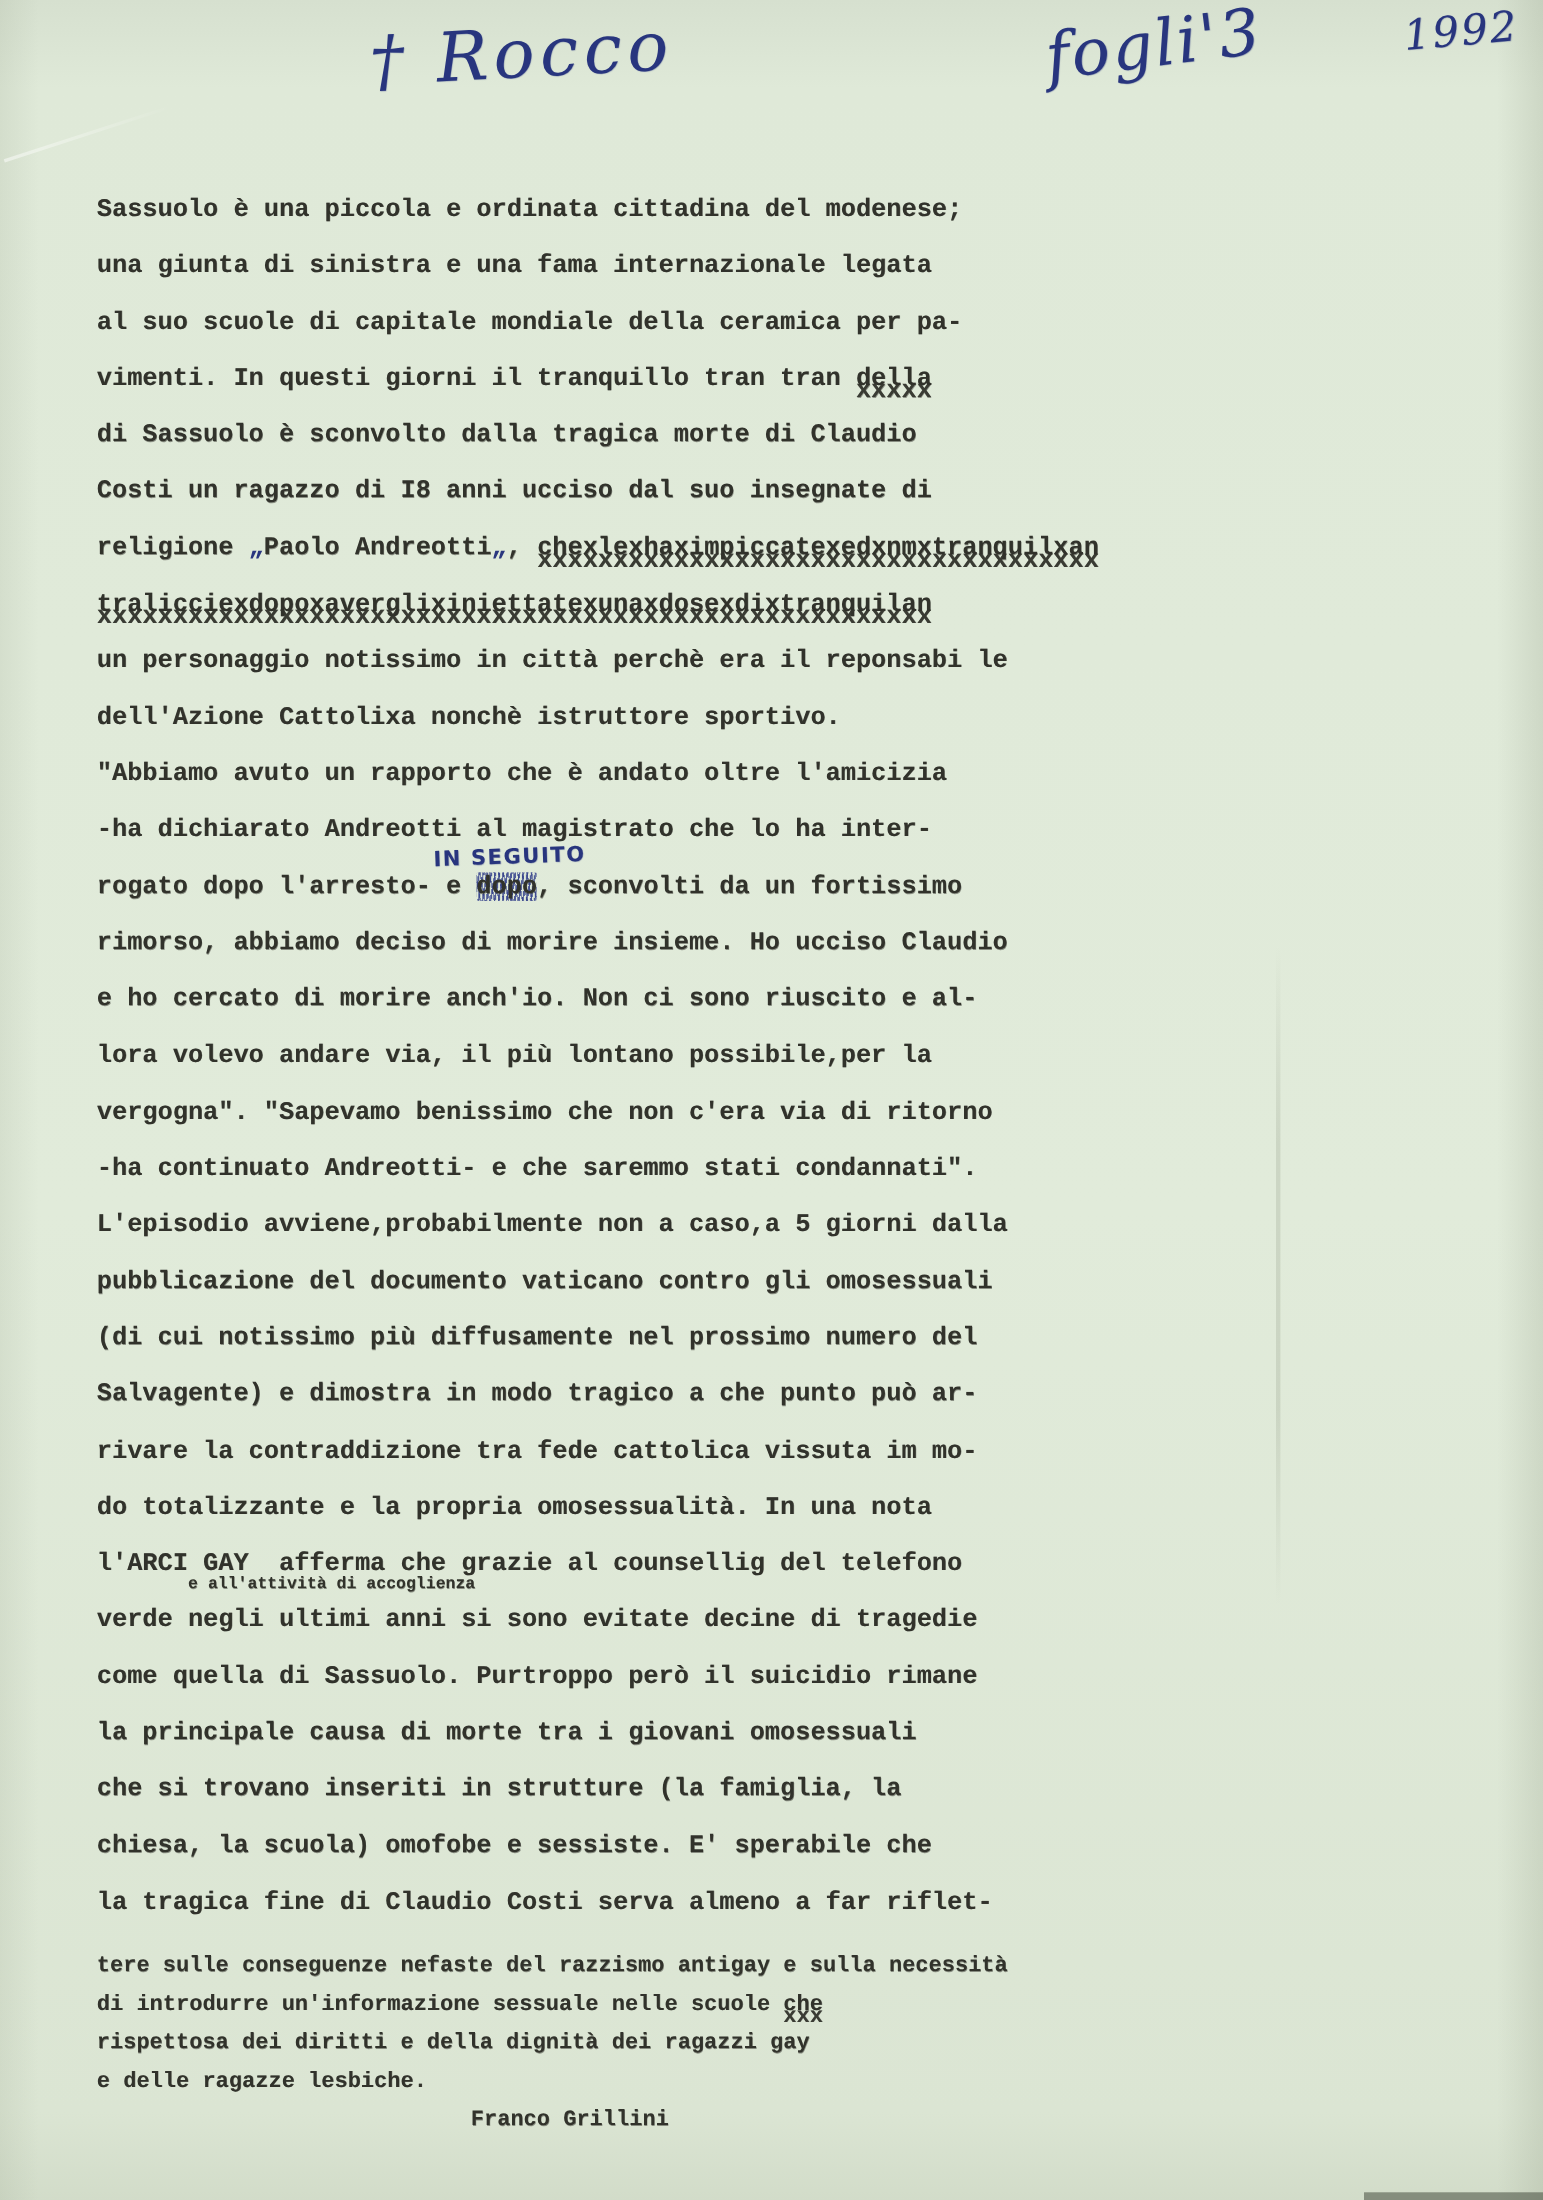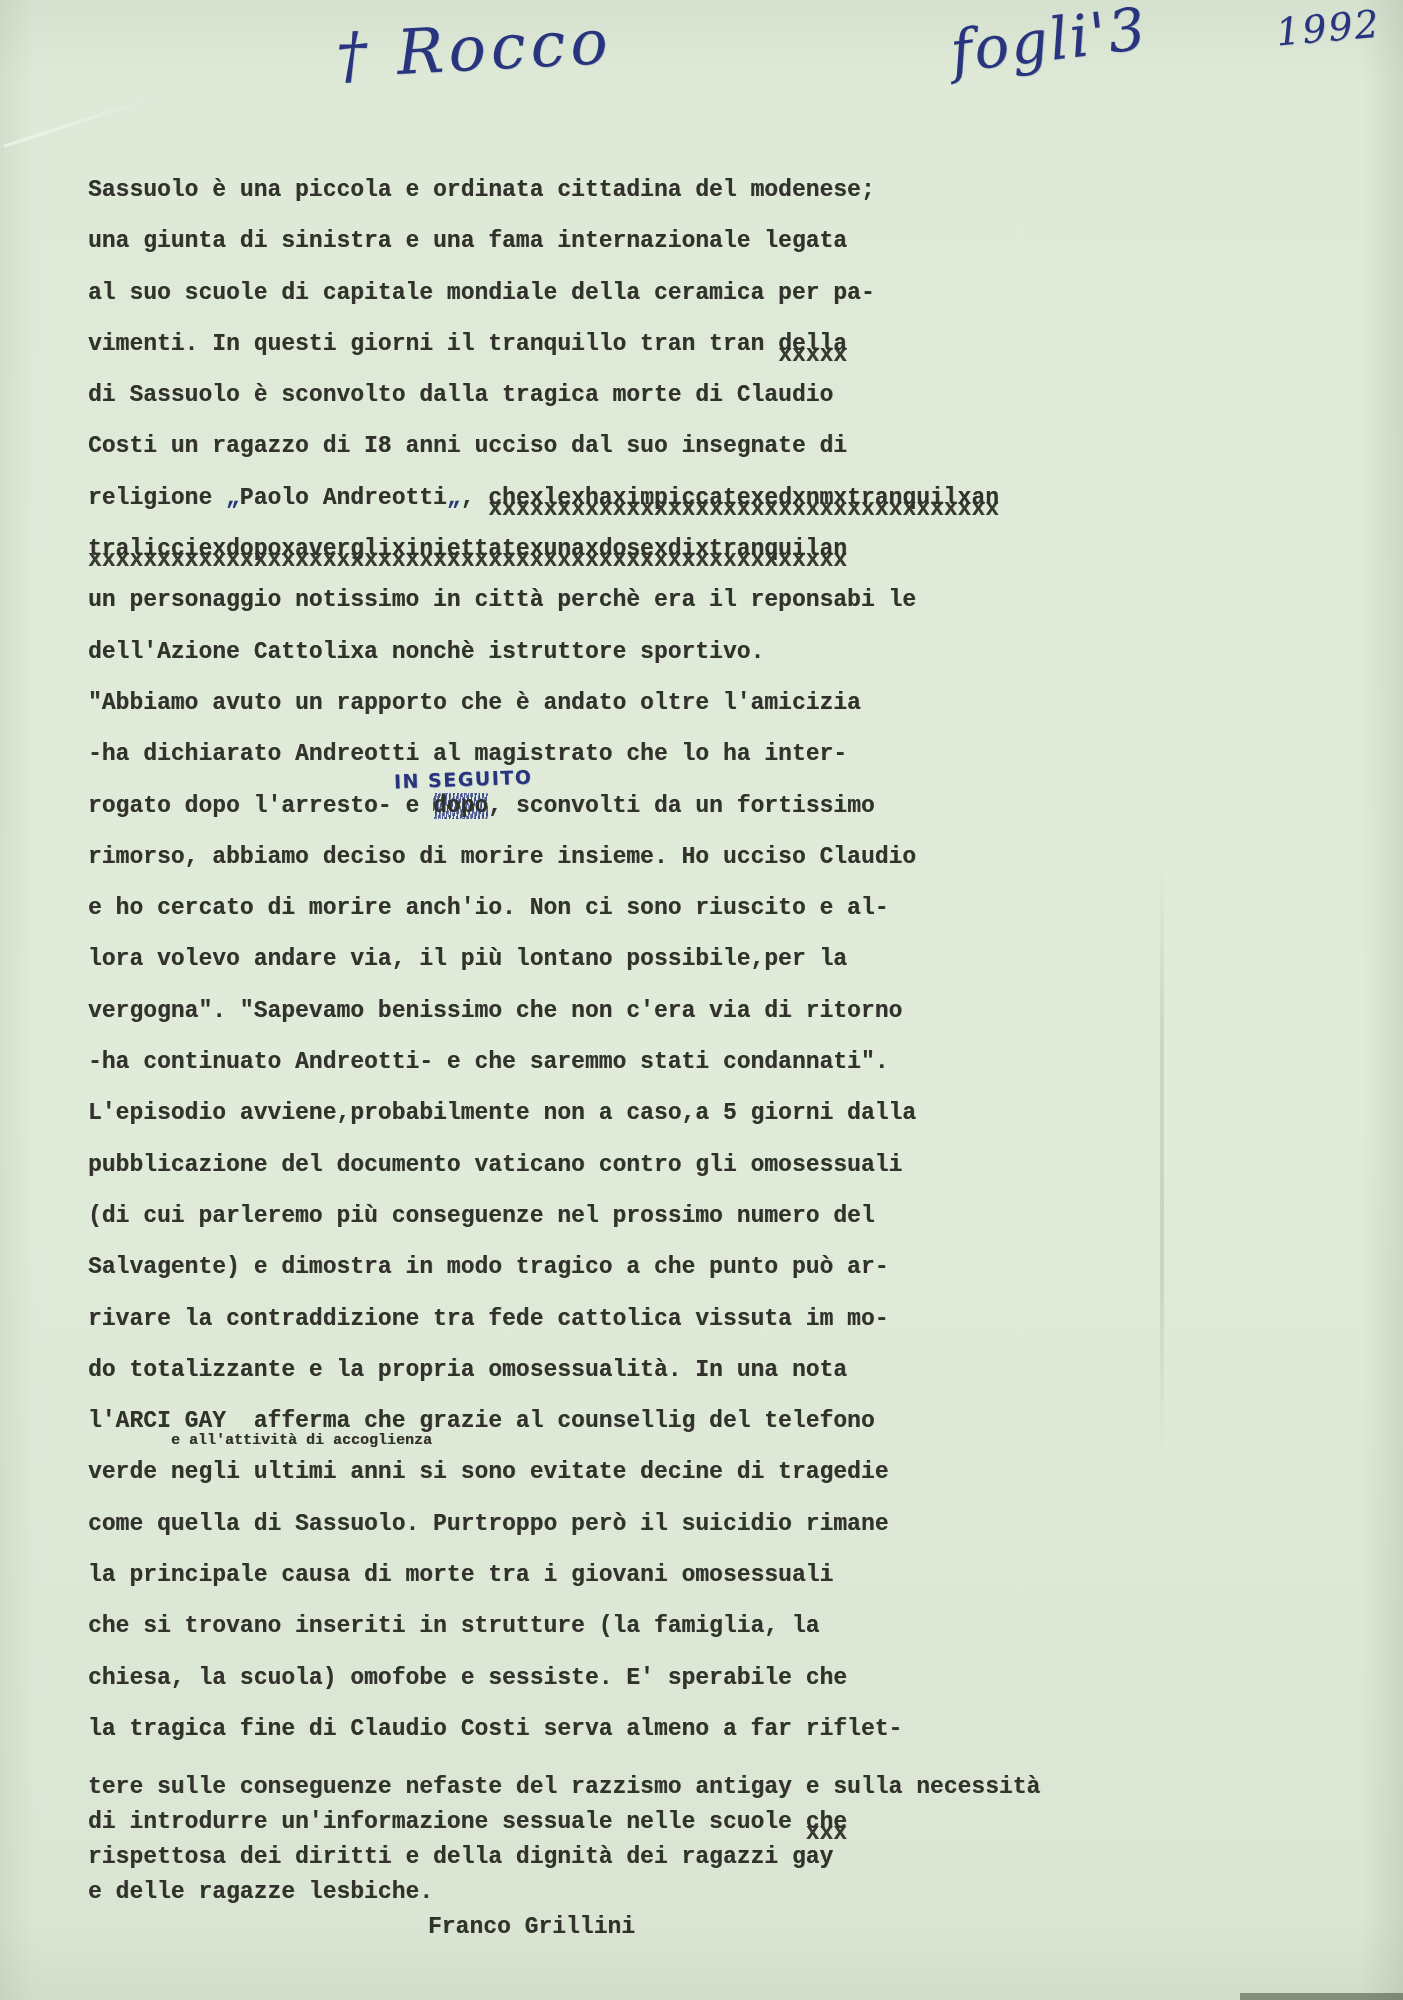--- a/index.html
+++ b/index.html
@@ -16,21 +16,21 @@
   
   .crease{position:absolute;left:1160px;top:860px;width:4px;height:600px;pointer-events:none;
     background:linear-gradient(to bottom, rgba(120,130,108,0), rgba(120,130,108,.20) 30%, rgba(120,130,108,.20) 70%, rgba(120,130,108,0));}
   .crease2{position:absolute;left:0;top:120px;width:160px;height:3px;pointer-events:none;transform:rotate(-18deg);
     background:linear-gradient(to right, rgba(255,255,255,.5), rgba(255,255,255,0));}
   .edge-bottom{position:absolute;left:1240px;bottom:0;width:163px;height:7px;background:rgba(70,76,62,.55);pointer-events:none;}
 
   
   .typed{color:#31322b;font-weight:700;text-shadow:0.4px 0.4px 0.6px rgba(49,50,43,.5);}
   .main{position:absolute;left:88px;top:165px;font-size:23px;line-height:51.3px;}
-  .bottom{position:absolute;left:88px;top:1770px;font-size:23px;line-height:35px;}
+  .bottom{position:absolute;left:88px;top:1770px;font-size:20px;line-height:35px;}
   .tl{white-space:pre;position:relative;}
   .sig{padding-left:340px;}
 
   
   .ost{position:relative;display:inline-block;}
   .ost .xo{position:absolute;left:0;top:11px;white-space:pre;opacity:.95;}
 
   
   .ins{position:absolute;left:83px;top:-17px;white-space:pre;font-size:15px;line-height:21px;}
   .pmk{color:#2a377f;font-weight:700;text-shadow:none;}
@@ -72,21 +72,21 @@
     <div class="tl">"Abbiamo avuto un rapporto che è andato oltre l'amicizia</div>
     <div class="tl">-ha dichiarato Andreotti al magistrato che lo ha inter-</div>
     <div class="tl"><span>rogato dopo l'arresto- e </span><span class="scrib">dopo</span><span>, sconvolti da un fortissimo</span></div>
     <div class="tl">rimorso, abbiamo deciso di morire insieme. Ho ucciso Claudio</div>
     <div class="tl">e ho cercato di morire anch'io. Non ci sono riuscito e al-</div>
     <div class="tl">lora volevo andare via, il più lontano possibile,per la</div>
     <div class="tl">vergogna". "Sapevamo benissimo che non c'era via di ritorno</div>
     <div class="tl">-ha continuato Andreotti- e che saremmo stati condannati".</div>
     <div class="tl">L'episodio avviene,probabilmente non a caso,a 5 giorni dalla</div>
     <div class="tl">pubblicazione del documento vaticano contro gli omosessuali</div>
-    <div class="tl">(di cui parleremo più conseguenze nel prossimo numero del</div>
+    <div class="tl">(di cui notissimo più diffusamente nel prossimo numero del</div>
     <div class="tl">Salvagente) e dimostra in modo tragico a che punto può ar-</div>
     <div class="tl">rivare la contraddizione tra fede cattolica vissuta im mo-</div>
     <div class="tl">do totalizzante e la propria omosessualità. In una nota</div>
     <div class="tl">l'ARCI GAY  afferma che grazie al counsellig del telefono</div>
     <div class="tl"><span class="ins">e all'attività di accoglienza</span><span>verde negli ultimi anni si sono evitate decine di tragedie</span></div>
     <div class="tl">come quella di Sassuolo. Purtroppo però il suicidio rimane</div>
     <div class="tl">la principale causa di morte tra i giovani omosessuali</div>
     <div class="tl">che si trovano inseriti in strutture (la famiglia, la</div>
     <div class="tl">chiesa, la scuola) omofobe e sessiste. E' sperabile che</div>
     <div class="tl">la tragica fine di Claudio Costi serva almeno a far riflet-</div>

